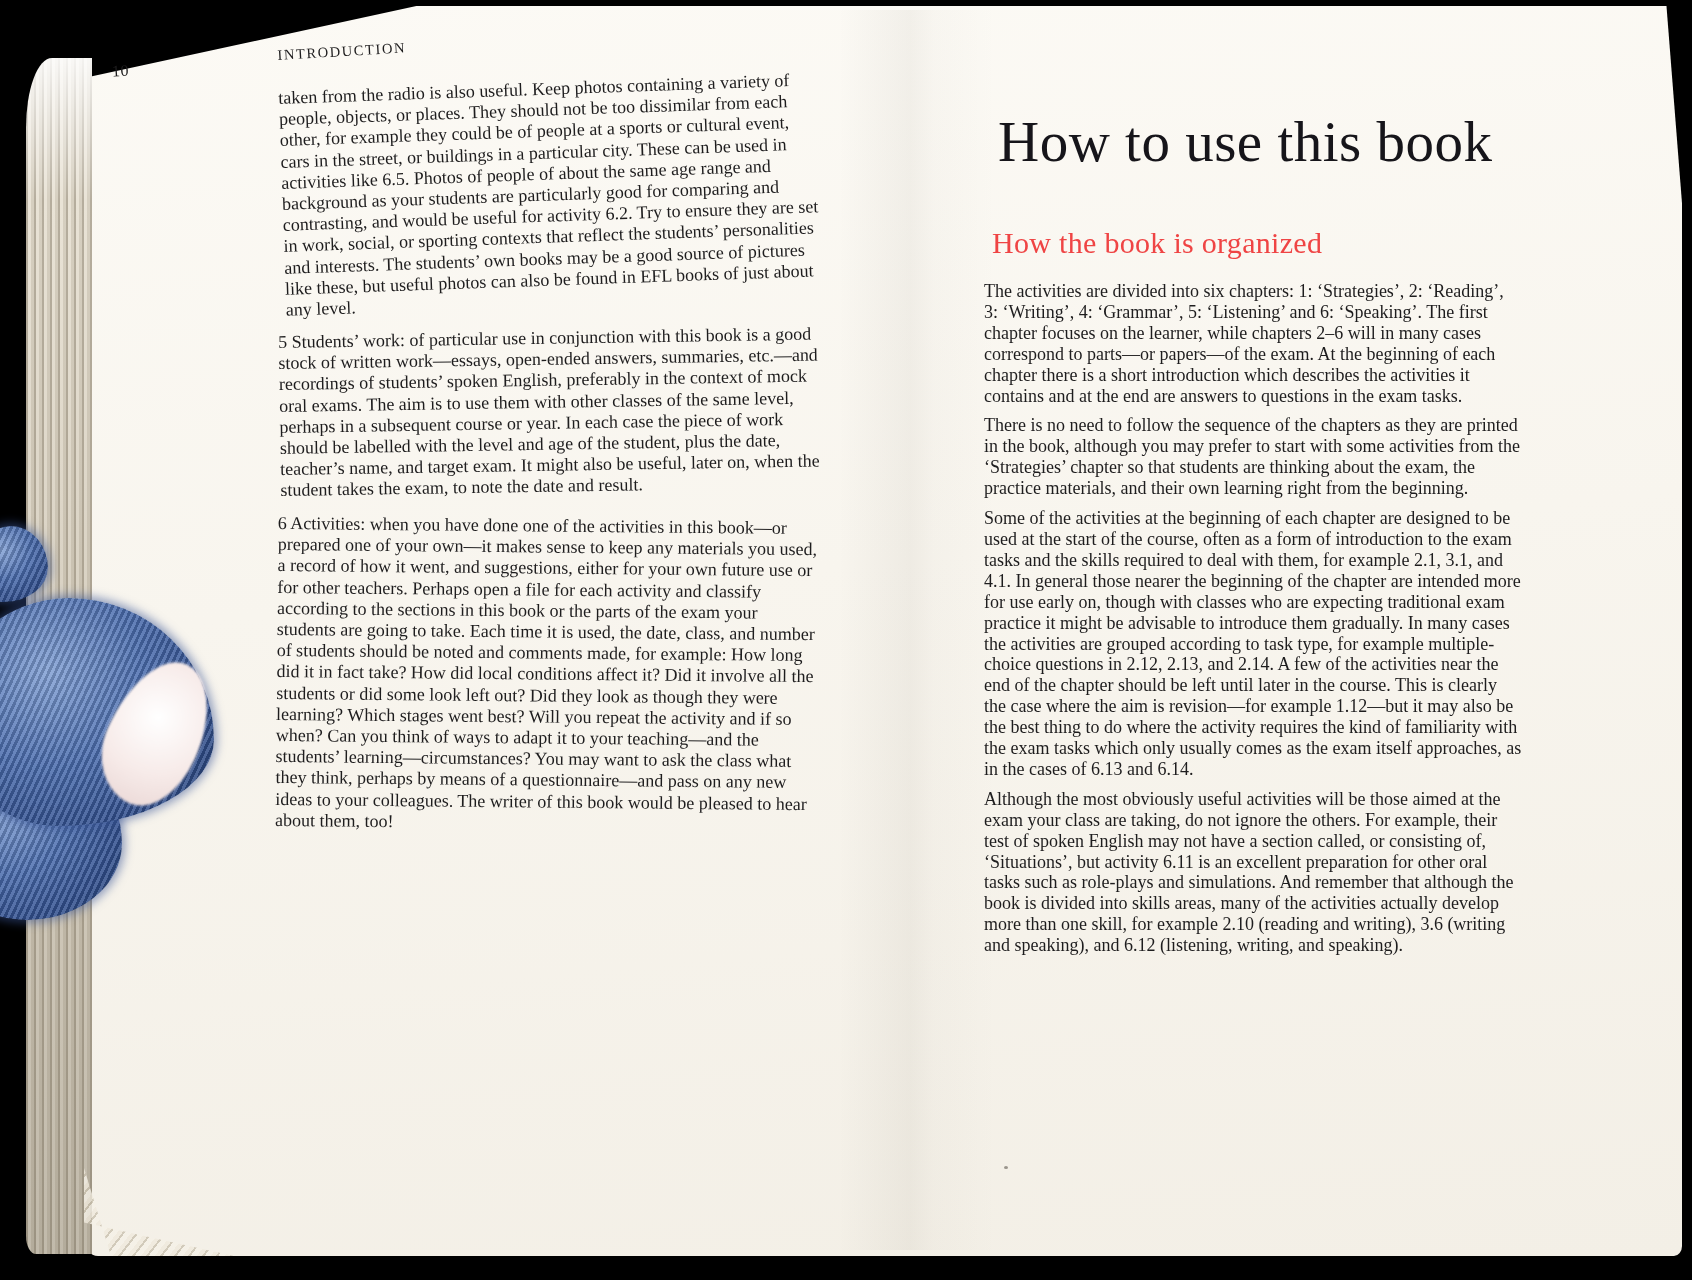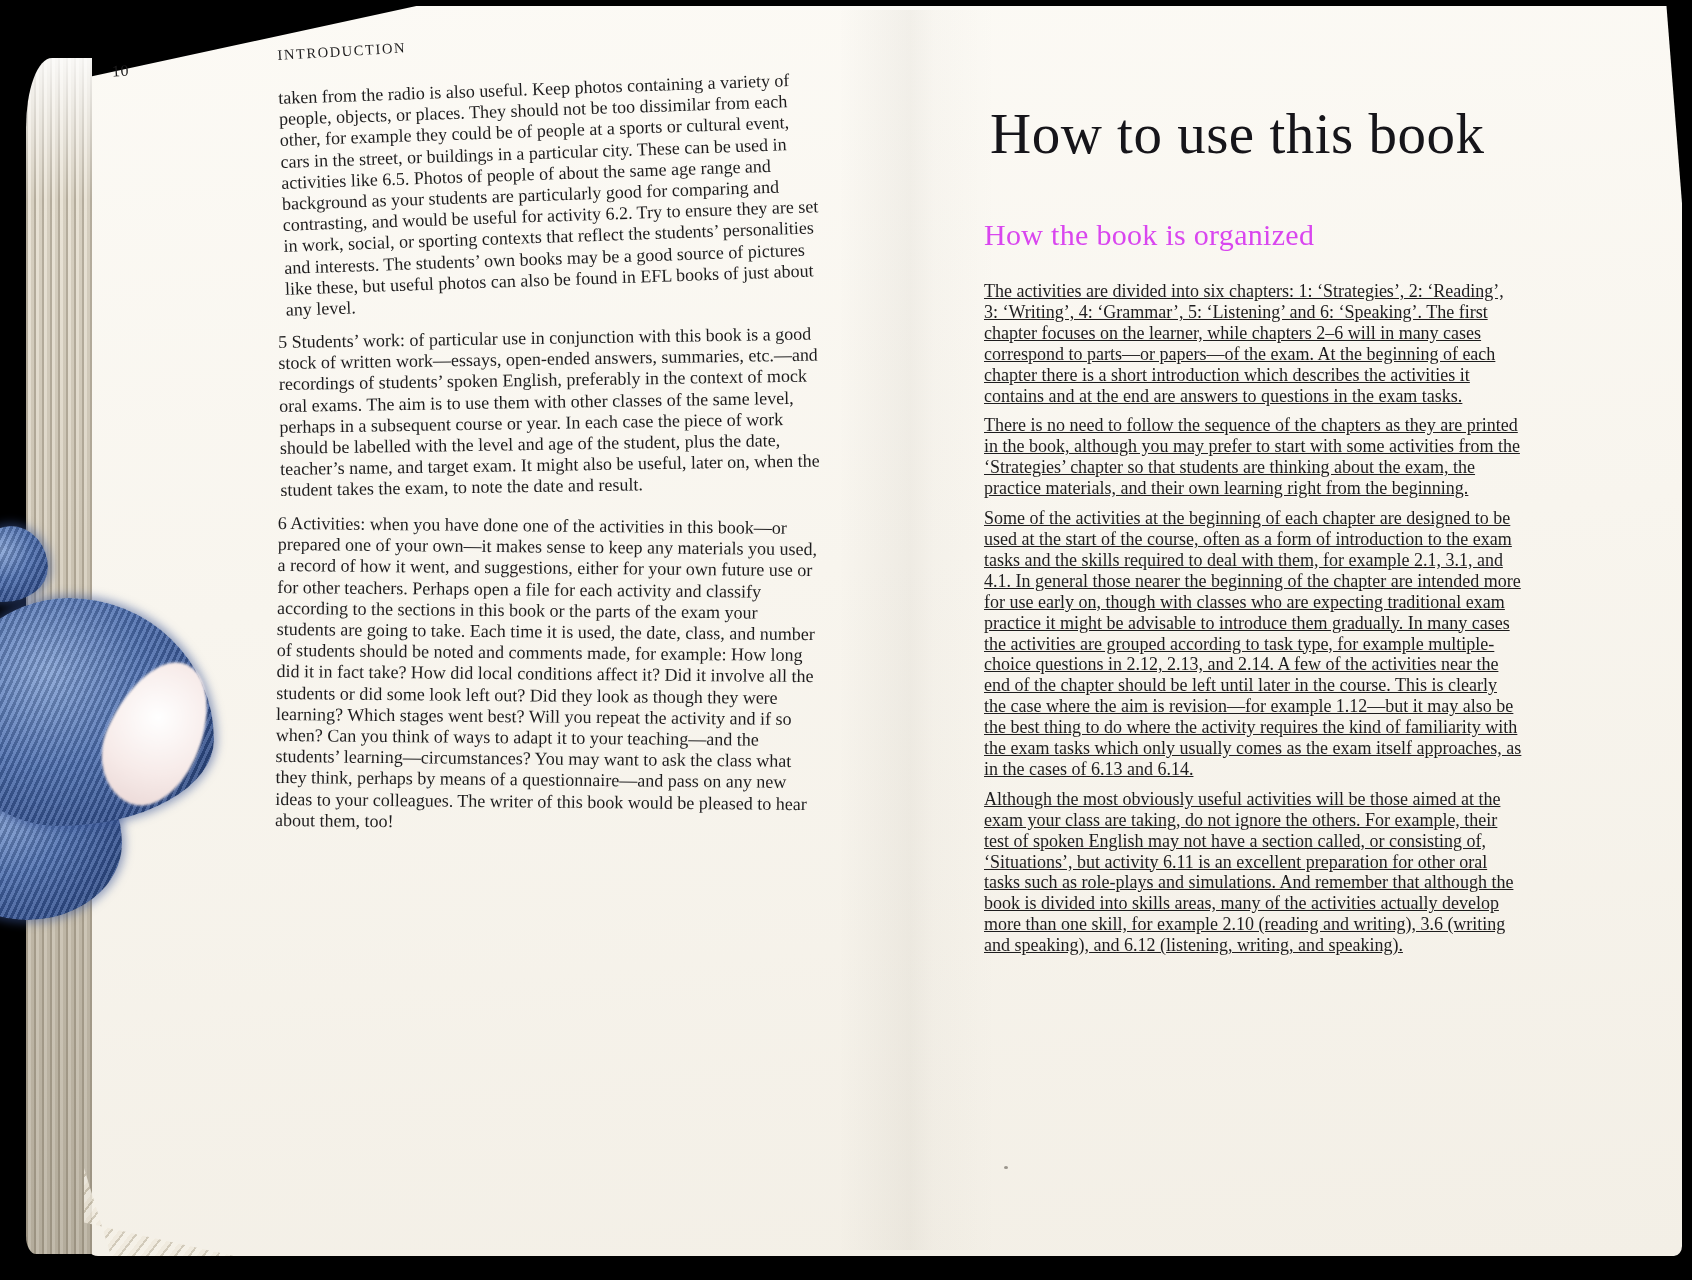--- a/index.html
+++ b/index.html
@@ -64,23 +64,23 @@
   }
   
   .txt{color:#1e1d1e;}
   .page-number{position:absolute;left:112px;top:62px;font-size:16px;letter-spacing:.5px;transform:rotate(-3deg);}
   .running-header{position:absolute;left:277px;top:47px;font-size:14.5px;letter-spacing:1.6px;transform:rotate(-3.4deg);transform-origin:0 0;}
   .left-body{position:absolute;left:278px;top:88px;width:541px;font-size:18px;line-height:21.2px;}
   .left-body p{margin:0 0 11px 0;}
   .t1{transform:rotate(-2deg);transform-origin:0 0;}
   .t2{transform:rotate(-0.9deg);transform-origin:0 0;}
   .t3{transform:rotate(0.55deg);transform-origin:0 0;}
-  .right-title{position:absolute;left:983px;top:98px;font-size:57px;font-weight:400;line-height:1;letter-spacing:.5px;margin:7px;color:#16151a;}
-  .right-sub{position:absolute;left:984px;top:218px;font-size:30px;font-weight:400;letter-spacing:.3px;margin:0;color:#d946ef;}
-  .right-body{position:absolute;left:984px;top:281px;width:538px;font-size:18px;line-height:20.9px;text-decoration:underline;}
+  .right-title{position:absolute;left:983px;top:98px;font-size:57px;font-weight:400;line-height:1;letter-spacing:.5px;margin:15px;color:#16151a;}
+  .right-sub{position:absolute;left:984px;top:218px;font-size:30px;font-weight:400;letter-spacing:.3px;margin:8px;color:#ef4444;}
+  .right-body{position:absolute;left:984px;top:281px;width:538px;font-size:18px;line-height:20.9px;}
   .right-body p{margin:0 0 9px 0;}
   .speck{position:absolute;left:1004px;top:1166px;width:4px;height:3px;background:#9a958c;border-radius:50%;}
 </style>
 </head>
 <body>
 
 <div class="book"></div>
 <div class="gutter-shade"></div>
 <div class="corner-tl"></div>
 <div class="corner-tr"></div>

